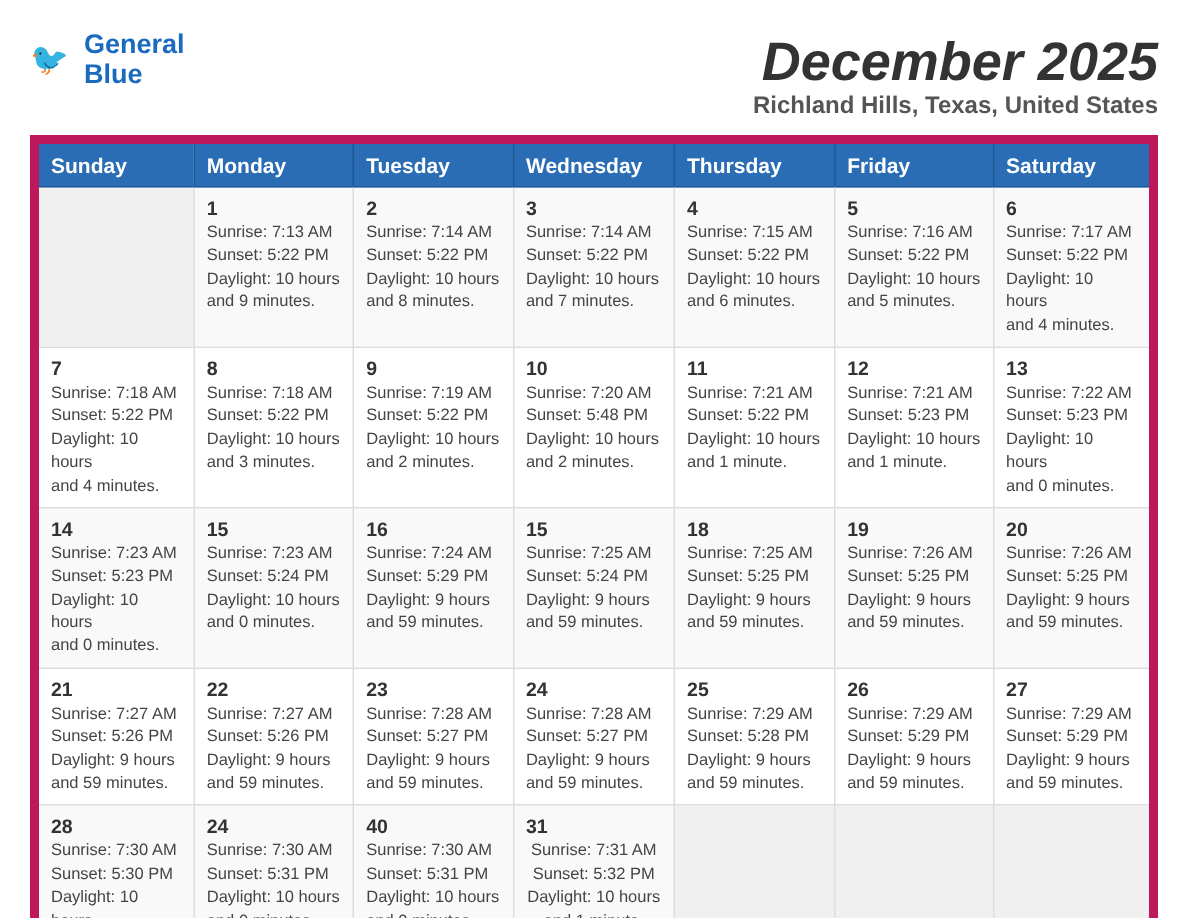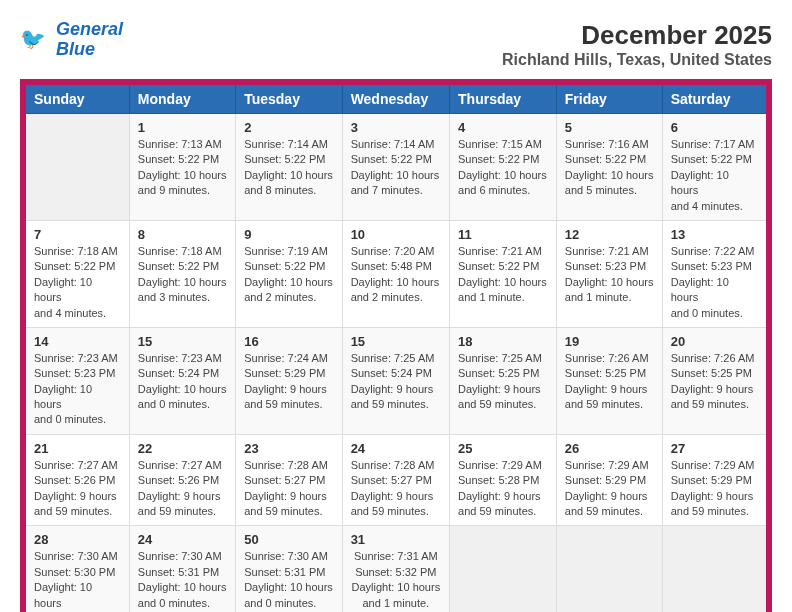--- a/index.html
+++ b/index.html
@@ -22,33 +22,33 @@
       gap: 4px;
     }
     .logo-text {
       font-size: 18px;
       font-weight: bold;
       color: #333;
       line-height: 1.1;
     }
     .logo-text span {
       color: #1a6bbf;
-      font-style: italic;
     }
     .logo-bird {
       width: 32px;
       height: 32px;
     }
     .title-block {
       text-align: right;
     }
     .month-title {
-      font-size: 26px;
+      font-size: 36px;
       font-weight: bold;
       color: #333;
+      font-style: italic;
     }
     .location {
       font-size: 16px;
       color: #555;
       font-weight: bold;
     }
     table {
       width: 100%;
       border-collapse: collapse;
       border: 6px solid #be185d;
@@ -329,21 +329,21 @@
 and 0 minutes.</div>
         </td>
         <td>
           <span class="day-num">24</span>
           <div class="day-info" style="white-space: pre-line;">Sunrise: 7:30 AM
 Sunset: 5:31 PM
 Daylight: 10 hours
 and 0 minutes.</div>
         </td>
         <td>
-          <span class="day-num">50</span>
+          <span class="day-num">40</span>
           <div class="day-info" style="white-space: pre-line;">Sunrise: 7:30 AM
 Sunset: 5:31 PM
 Daylight: 10 hours
 and 0 minutes.</div>
         </td>
         <td>
           <span class="day-num">31</span>
           <div class="day-info" style="white-space: pre-line; text-align: center;">Sunrise: 7:31 AM
 Sunset: 5:32 PM
 Daylight: 10 hours

